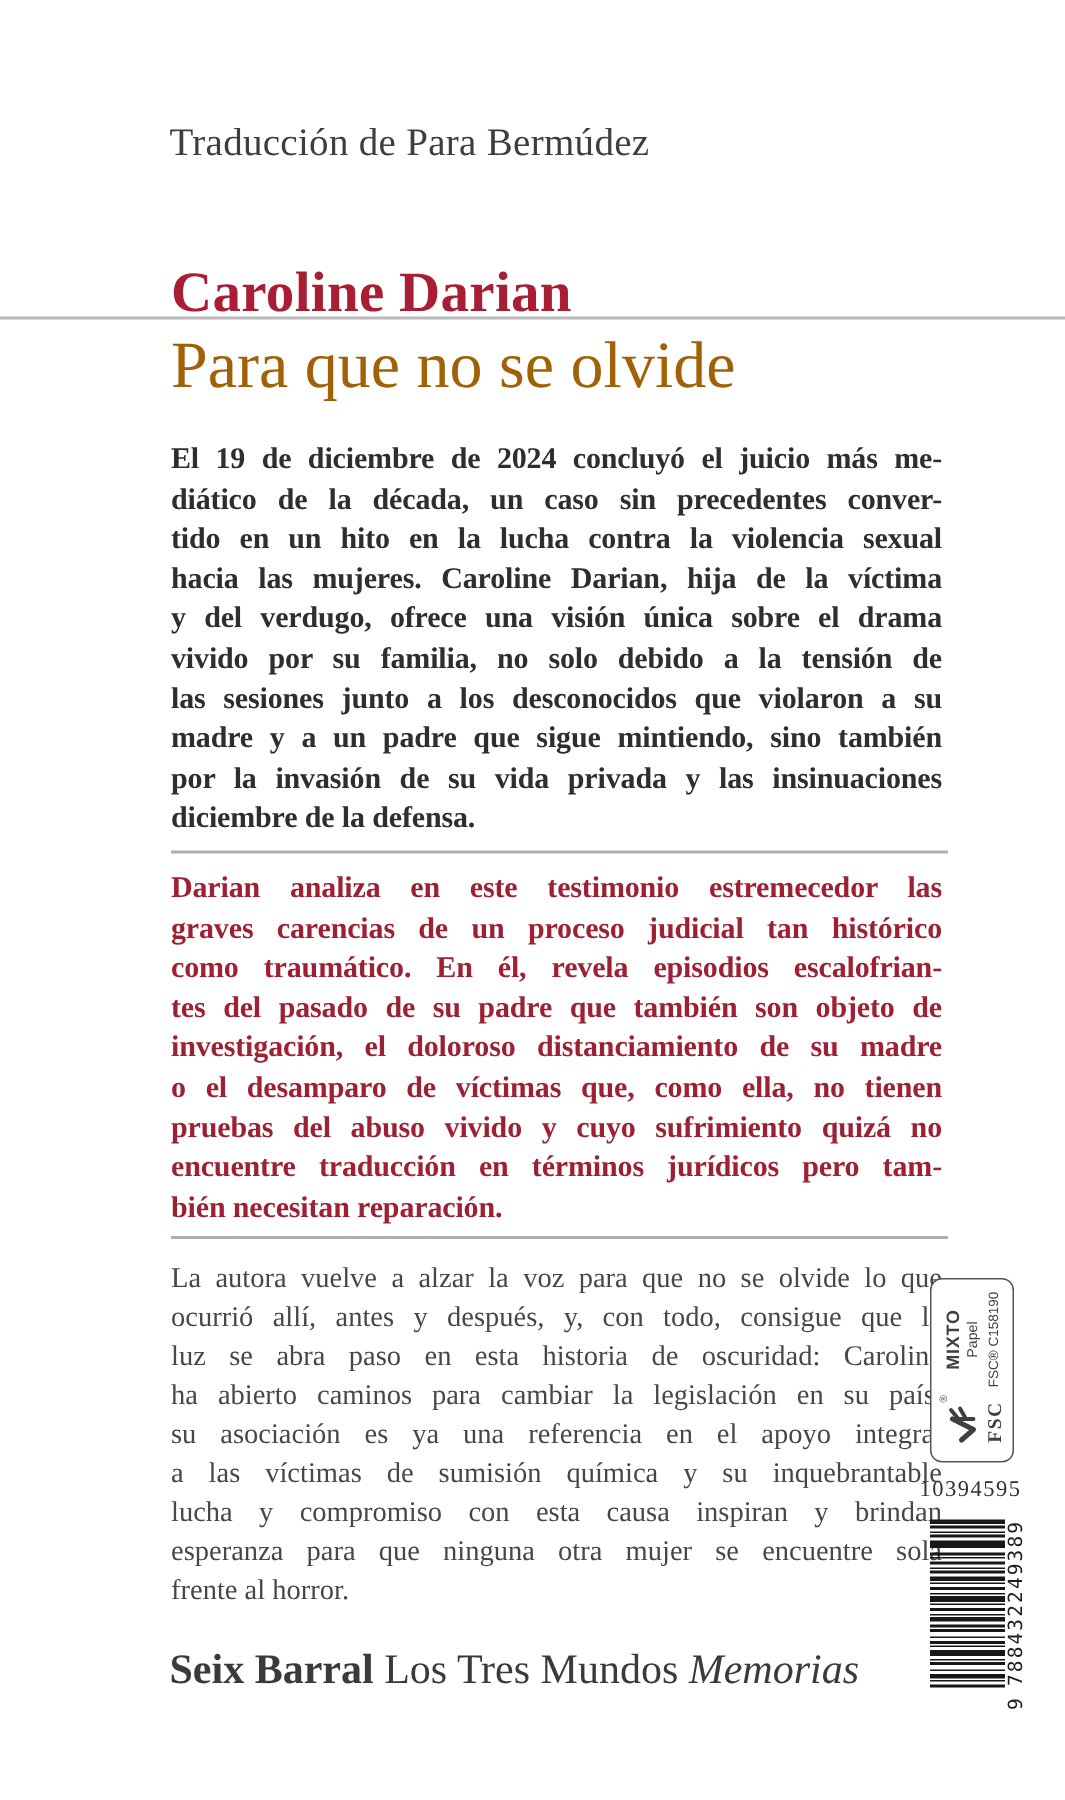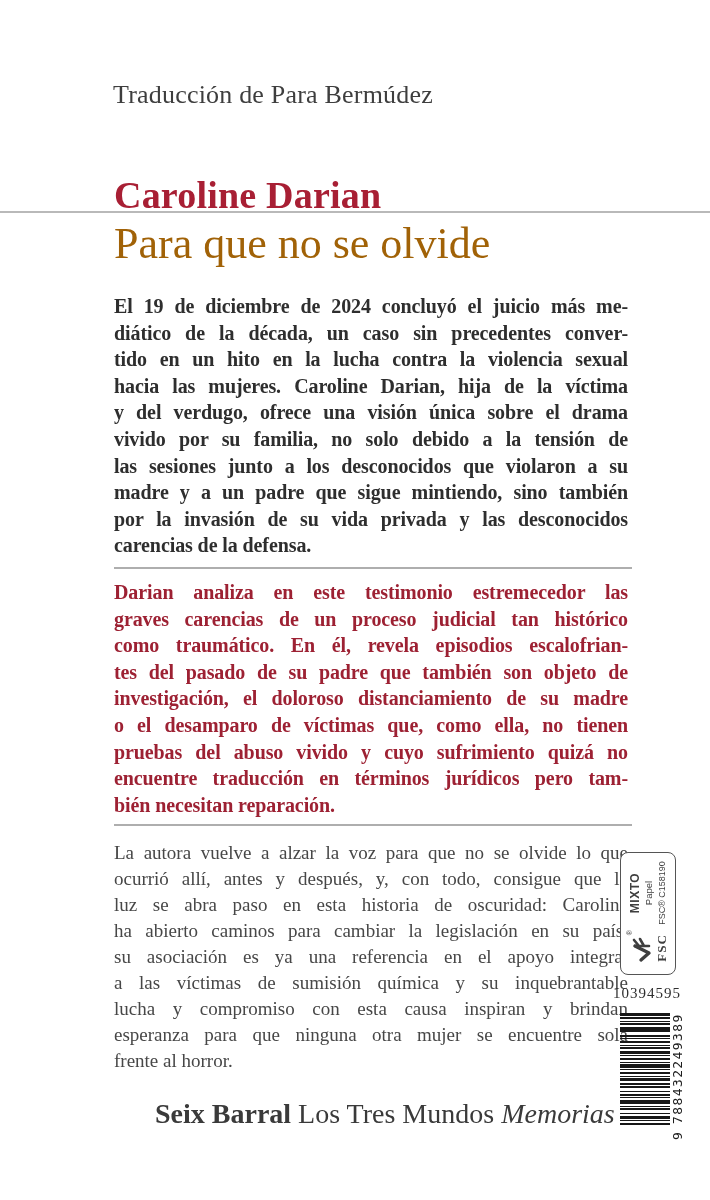--- a/index.html
+++ b/index.html
@@ -20,21 +20,21 @@
   .p-bold{font-weight:bold;font-size:20px;line-height:26.6px;letter-spacing:-.1px;font-family:Liberation Serif, serif;}
   .p1{top:293px;color:#2e2e2e;}
   .p2{top:579px;}
   .p3{top:840px;font-size:19px;line-height:26px;color:#474747;}
 
   .sep{left:114px;width:518px;height:1.5px;background:#aeaeae;}
   .sep1{top:567px;}
   .sep2{top:824px;}
 
   .imprint{left:113px;top:1098px;font-size:28px;color:#3a3a3a;}
-  .imprint .pub{font-weight:bold;margin-left:42px;}
+  .imprint .pub{font-weight:bold;}
   .imprint .genre{font-style:italic;text-align:center;}
 
   
   .fsc-rot{left:620px;top:975px;width:123px;height:56px;
            transform:rotate(-90deg);transform-origin:0 0;}
   .fsc-box{box-sizing:border-box;width:123px;height:56px;border:1.5px solid #555;
            border-radius:8px;display:flex;align-items:center;padding:3px 5px 3px 6px;
            font-family:"Liberation Sans", sans-serif;color:#3f3f3f;background:#fff;}
   .fsc-logo{width:40px;flex:none;text-align:center;position:relative;line-height:1;}
   .fsc-logo .reg{position:absolute;top:-2px;right:2px;font-size:7px;}
@@ -69,22 +69,22 @@
 
 <div class="abs para p-bold p1">
     <div class="tline">El 19 de diciembre de 2024 concluyó el juicio más me-</div>
     <div class="tline">diático de la década, un caso sin precedentes conver-</div>
     <div class="tline">tido en un hito en la lucha contra la violencia sexual</div>
     <div class="tline">hacia las mujeres. Caroline Darian, hija de la víctima</div>
     <div class="tline">y del verdugo, ofrece una visión única sobre el drama</div>
     <div class="tline">vivido por su familia, no solo debido a la tensión de</div>
     <div class="tline">las sesiones junto a los desconocidos que violaron a su</div>
     <div class="tline">madre y a un padre que sigue mintiendo, sino también</div>
-    <div class="tline">por la invasión de su vida privada y las desconocidos</div>
-    <div class="tline last">carencias de la defensa.</div>
+    <div class="tline">por la invasión de su vida privada y las insinuaciones</div>
+    <div class="tline last">diciembre de la defensa.</div>
   </div>
 
 <div class="abs sep sep1"></div>
 
 <div class="abs para p-bold p2" style="color: rgb(157, 33, 51);">
     <div class="tline">Darian analiza en este testimonio estremecedor las</div>
     <div class="tline">graves carencias de un proceso judicial tan histórico</div>
     <div class="tline">como traumático. En él, revela episodios escalofrian-</div>
     <div class="tline">tes del pasado de su padre que también son objeto de</div>
     <div class="tline">investigación, el doloroso distanciamiento de su madre</div>

